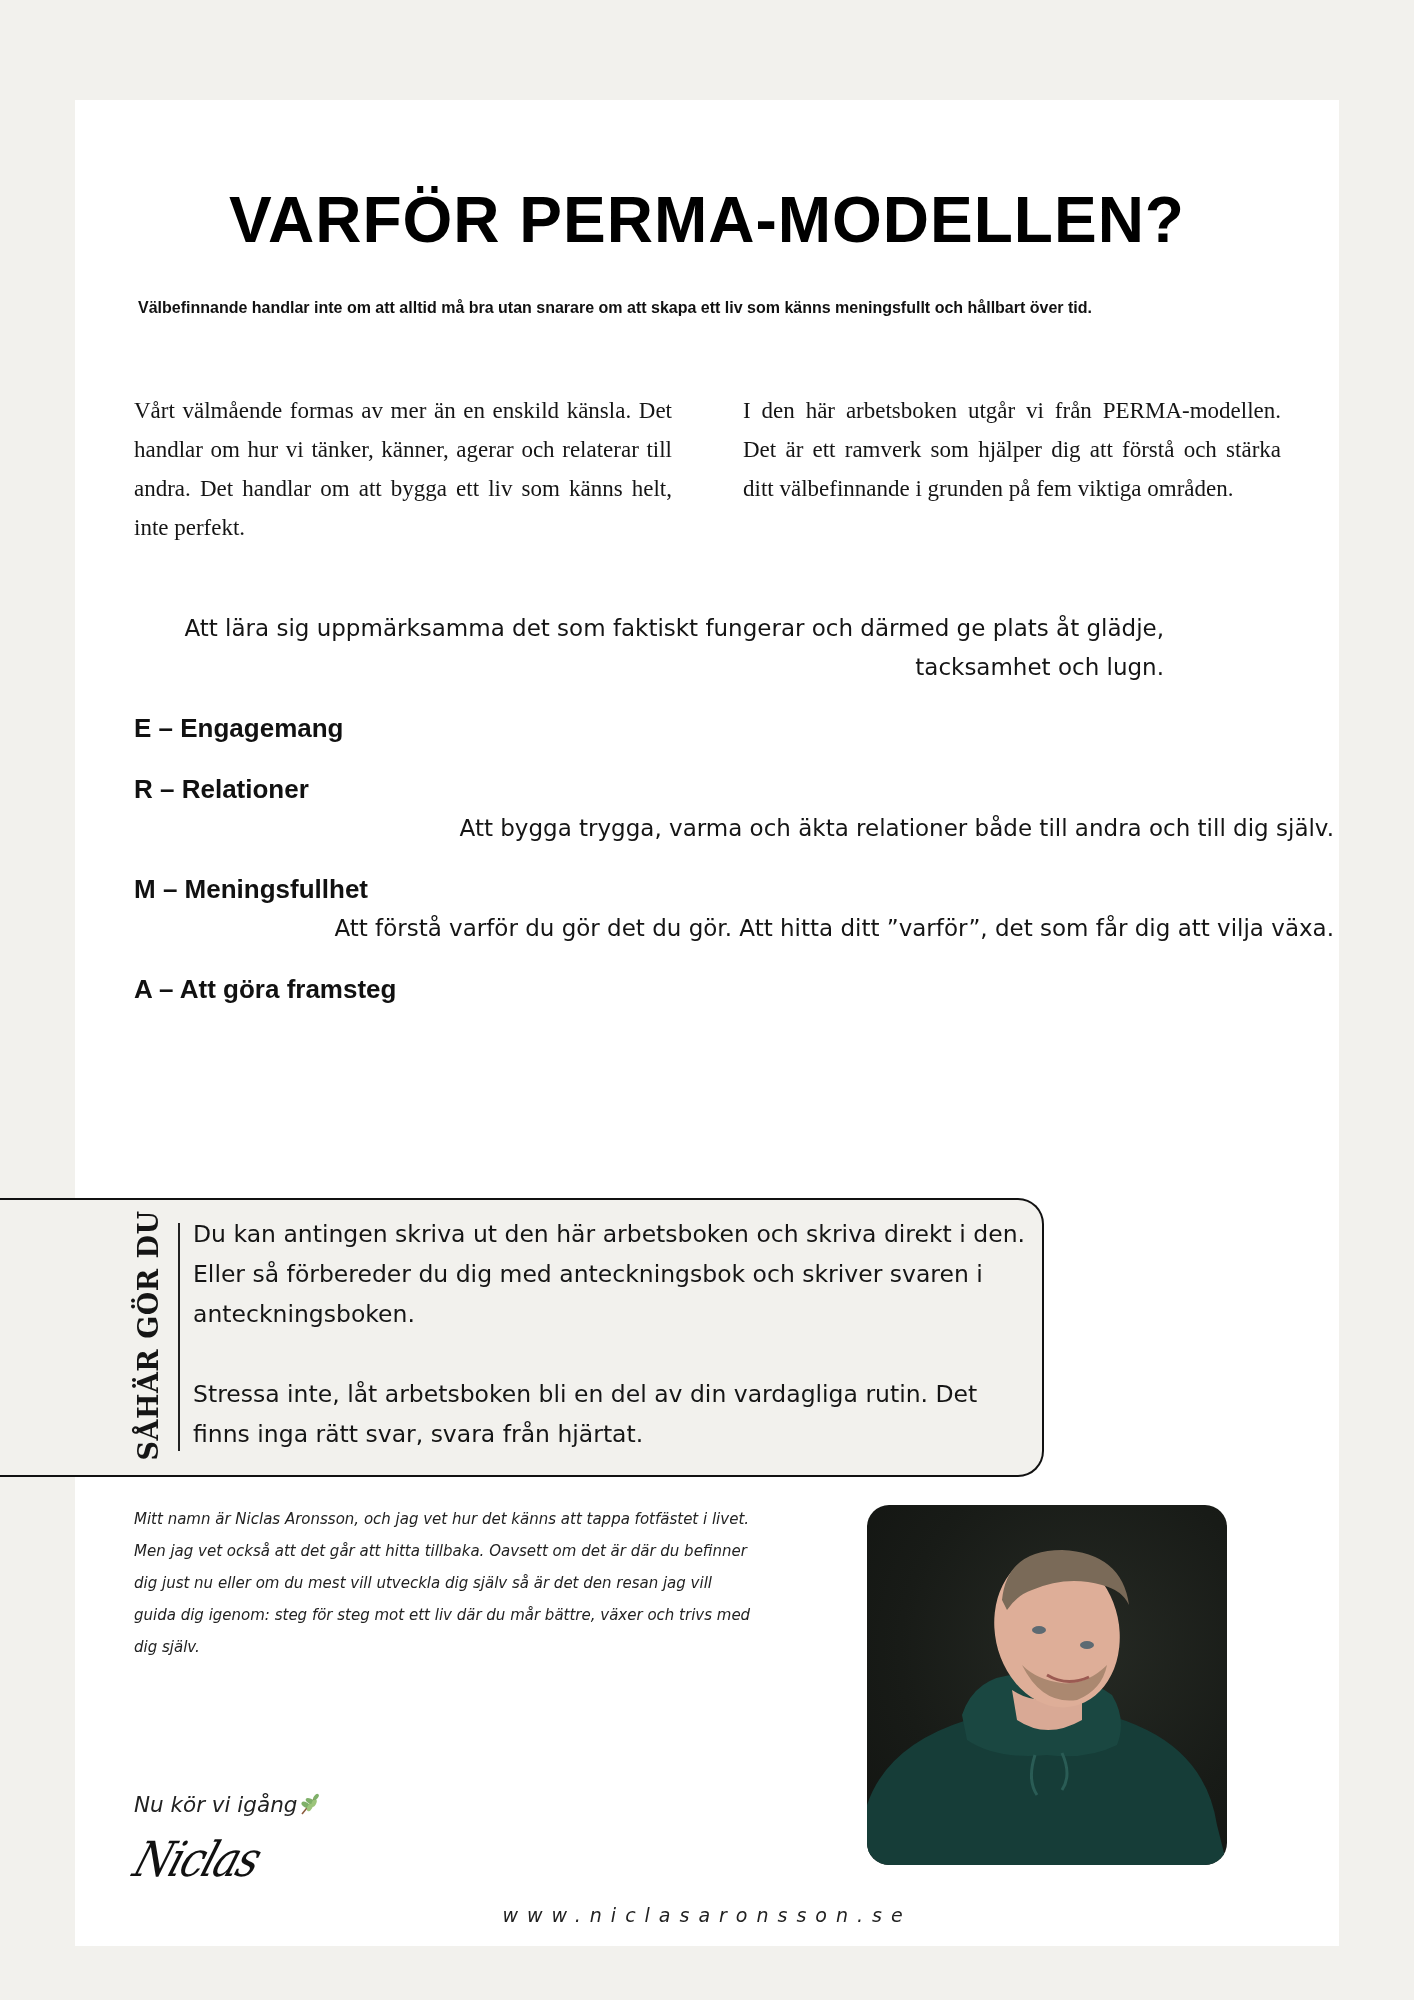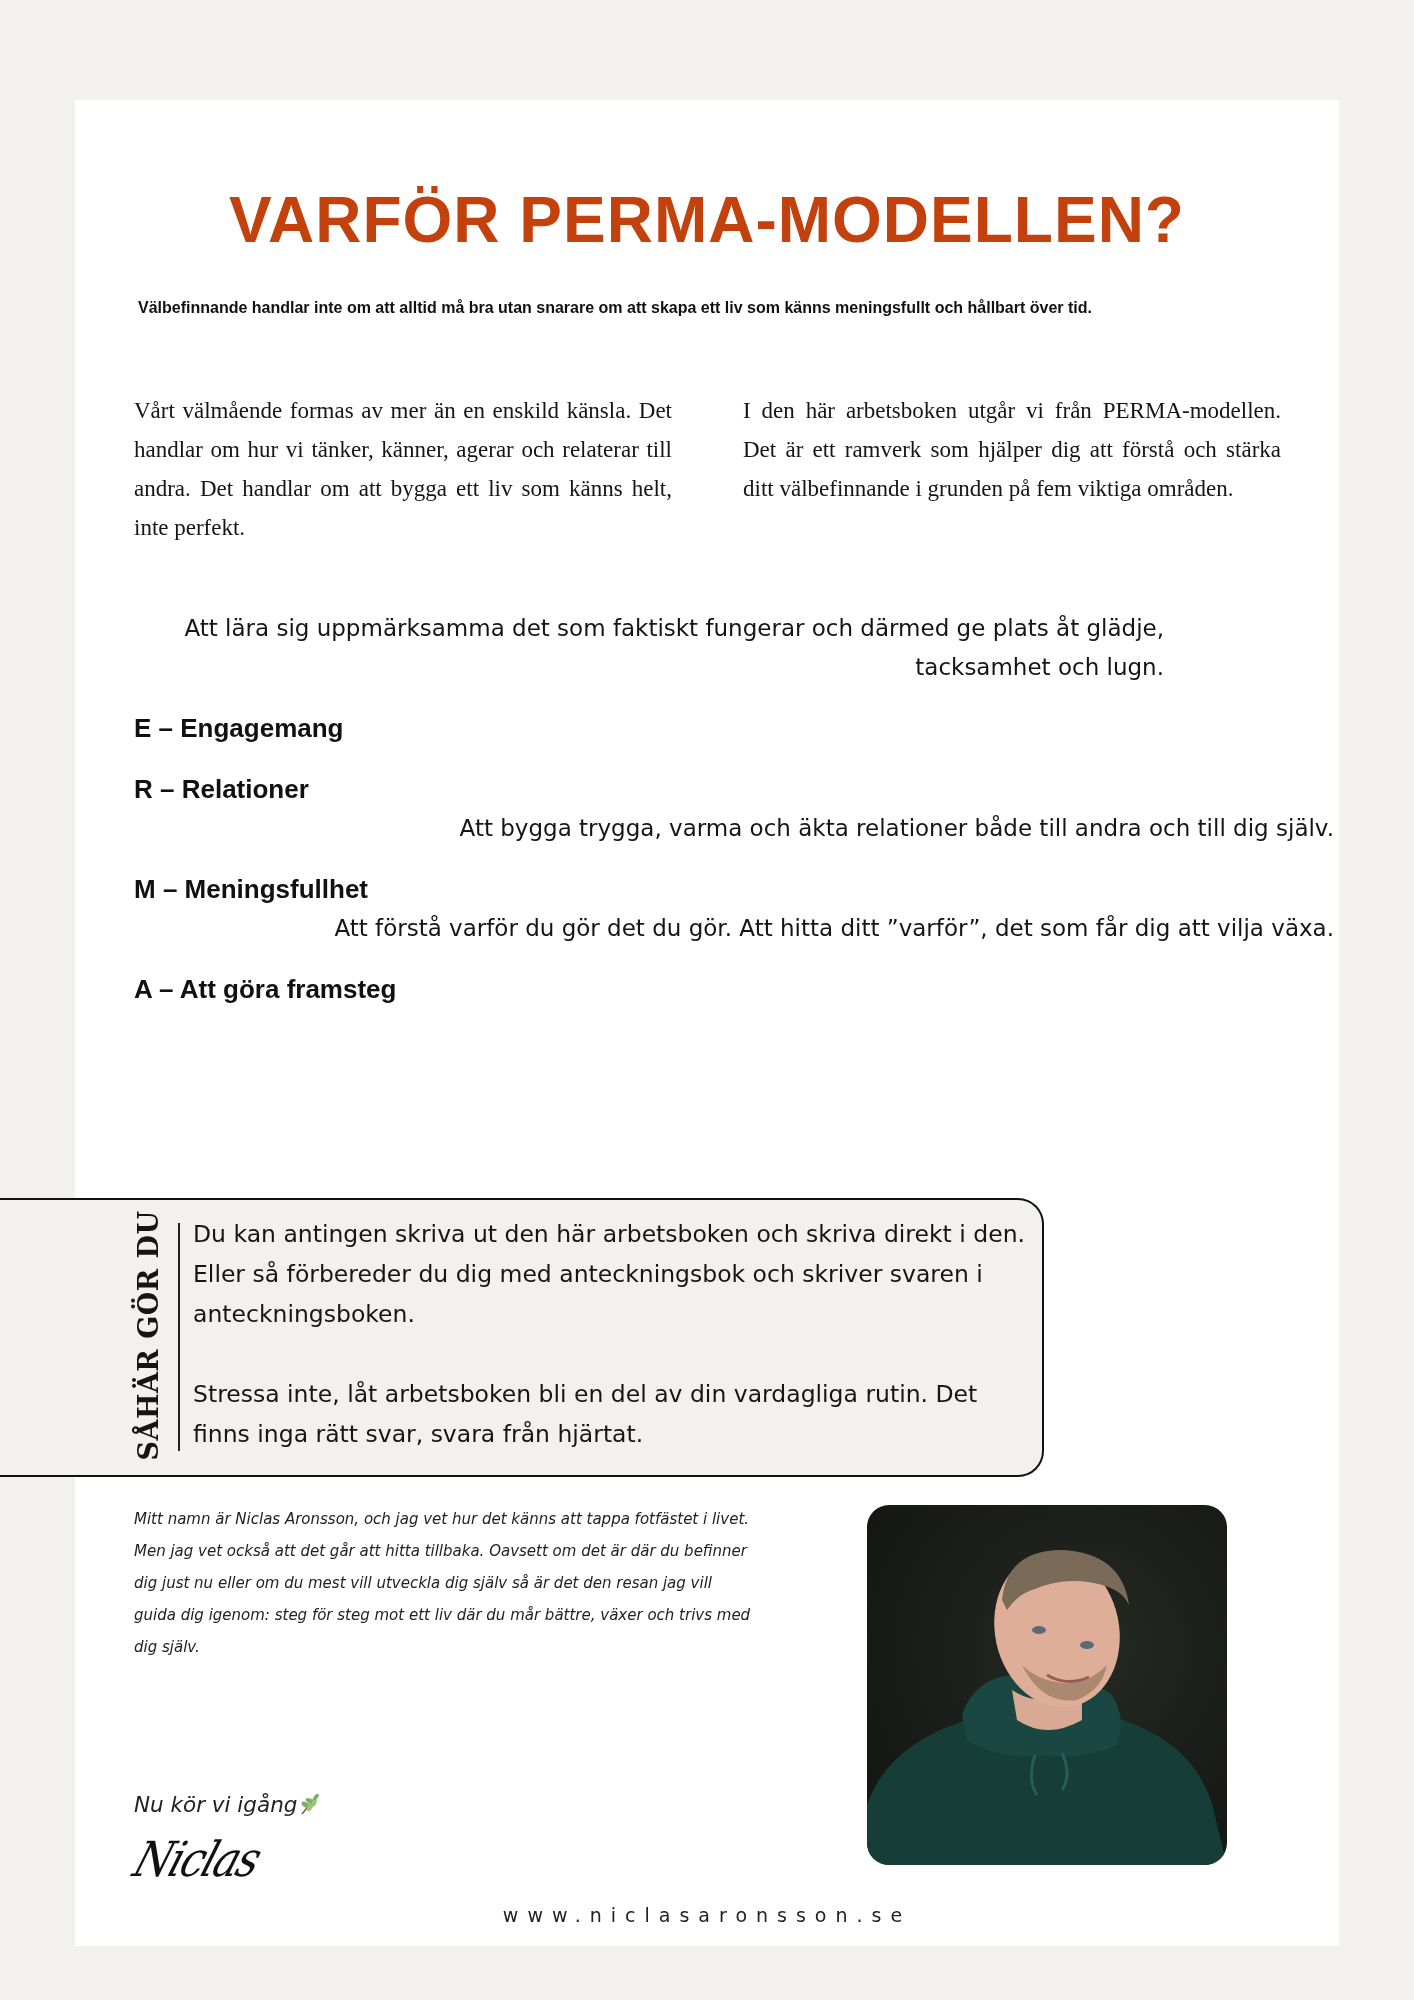--- a/index.html
+++ b/index.html
@@ -14,21 +14,21 @@
   .page {
     position: absolute; left: 75px; top: 100px;
     width: 1264px; height: 1846px;
     background: #ffffff;
   }
   .title {
     position: absolute; left: 0; top: 180px; width: 1414px;
     text-align: center;
     font-family: "Liberation Sans", sans-serif;
     font-weight: 700; font-size: 64px; letter-spacing: 1px;
-    line-height: 80px; margin: 0; color: #c2410c;
+    line-height: 80px; margin: 0; color: #000000;
   }
   .lead {
     position: absolute; left: 138px; top: 288px; width: 1150px;
     font-weight: 700; font-size: 16px; line-height: 40px; margin: 0;
     color: #111;
   }
   .col {
     position: absolute; top: 391px;
     font-family: Liberation Serif, serif;
     font-size: 23px; line-height: 39px;
@@ -104,21 +104,21 @@
   .photo {
     position: absolute; left: 867px; top: 1505px;
     width: 360px; height: 360px; border-radius: 22px; overflow: hidden;
     background: radial-gradient(ellipse at 60% 40%, #262a24 0%, #181b17 60%, #121411 100%);
   }
   .photo svg { width: 100%; height: 100%; display: block; }
   .footer-url {
     position: absolute; left: 0; top: 1904px; width: 1414px;
     text-align: center;
     font-family: "DejaVu Sans", sans-serif;
-    font-size: 19px; letter-spacing: 9px; color: #222;
+    font-size: 19px; letter-spacing: 9px; color: #222; font-style: italic;
   }
 </style>
 </head>
 <body>
 
 <div class="page"></div>
 
 <h1 class="title">VARFÖR PERMA-MODELLEN?</h1>
 
 <p class="lead">Välbefinnande handlar inte om att alltid må bra utan snarare om att skapa ett liv som känns meningsfullt och hållbart över tid.</p>

